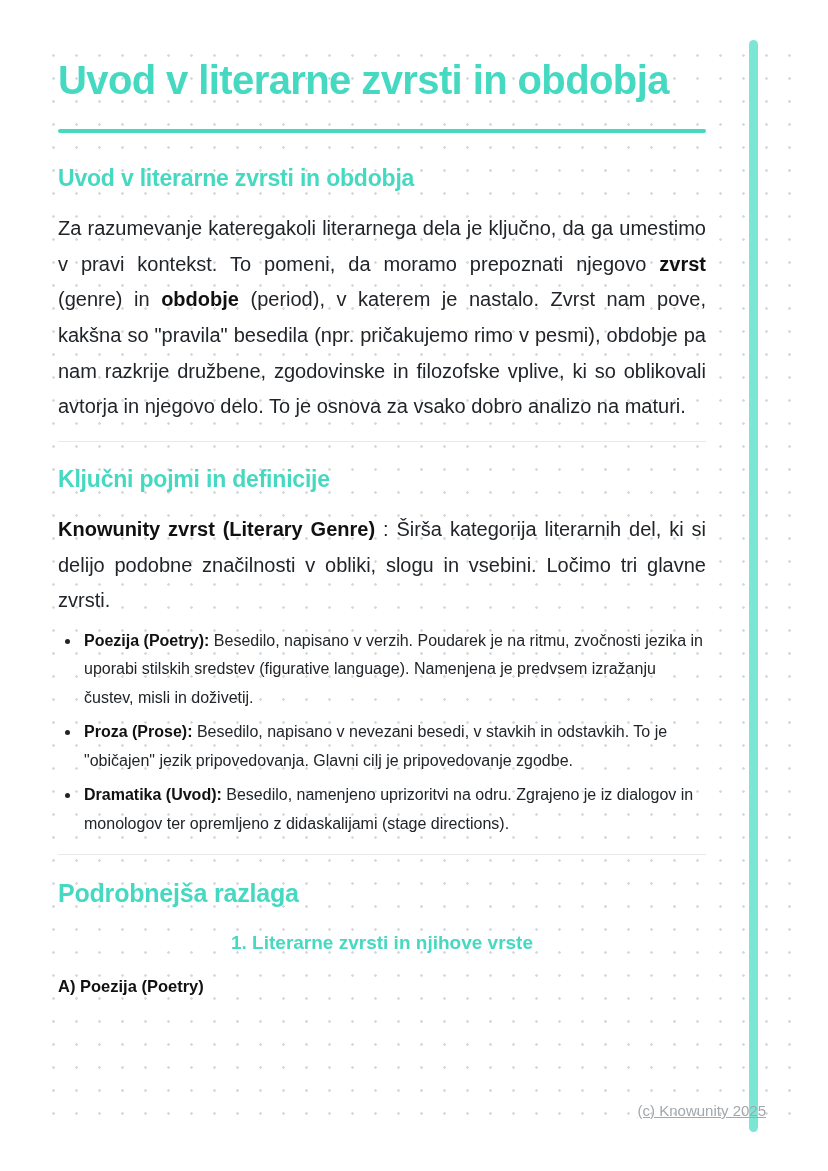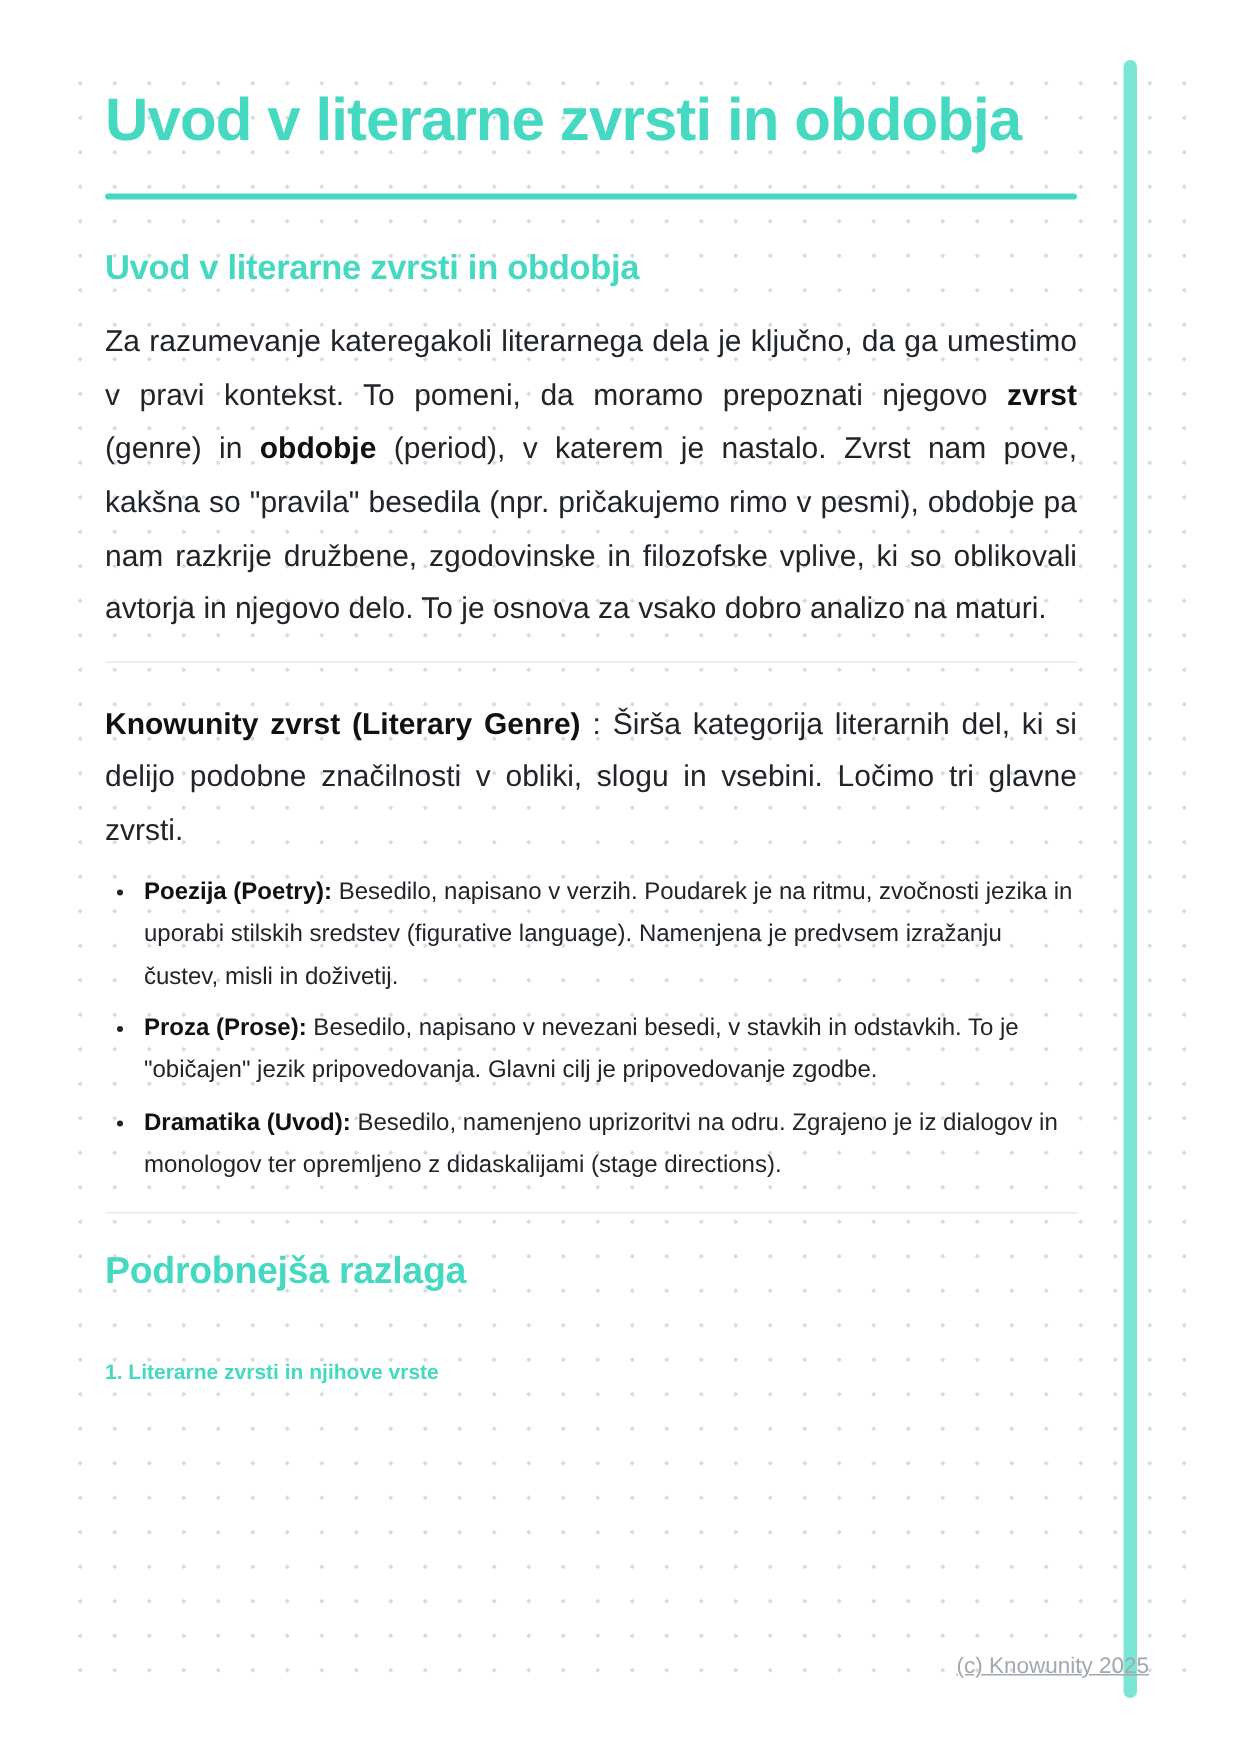--- a/index.html
+++ b/index.html
@@ -31,21 +31,21 @@
     top: 40px;
     right: 70px;
     width: 9px;
     height: 1092px;
     background: var(--color-strip);
     border-radius: 5px;
     z-index: 1;
   }
   .content {
     position: absolute;
-    left: 70px;
+    left: 58px;
     top: 56px;
     width: 648px;
     z-index: 2;
   }
   h1.page-title {
     margin: 0 0 24px;
     font-size: 40px;
     line-height: 1.22;
     font-weight: 800;
     letter-spacing: -0.6px;
@@ -60,25 +60,26 @@
   h2.section-heading {
     margin: 0 0 20px;
     font-size: 23px;
     line-height: 1.15;
     font-weight: 800;
     letter-spacing: -0.2px;
     color: var(--color-accent);
   }
   h2.section-heading.large { font-size: 25px; }
   h3.subsection-heading {
-    margin: 44px 0 0;
-    font-size: 14px;
+    margin: 24px 0 0;
+    font-size: 19px;
     line-height: 1.2;
     font-weight: 800;
     color: var(--color-accent);
+    text-align: center;
   }
   p.body-paragraph {
     margin: 0;
     font-size: 20px;
     line-height: 1.78;
   }
   p.justified { text-align: justify; }
   strong { font-weight: 700; color: #111111; text-align: center; }
   hr.section-divider {
     border: 0;
@@ -121,29 +122,31 @@
 <main class="content">
 
   <h1 class="page-title">Uvod v literarne zvrsti in obdobja</h1>
   <div class="title-rule"></div>
 
   <h2 class="section-heading">Uvod v literarne zvrsti in obdobja</h2>
   <p class="body-paragraph justified"><span>Za razumevanje kateregakoli literarnega dela je ključno, da ga umestimo v pravi kontekst. To pomeni, da moramo prepoznati njegovo </span><strong>zvrst</strong><span> (genre) in </span><strong>obdobje</strong><span> (period), v katerem je nastalo. Zvrst nam pove, kakšna so "pravila" besedila (npr. pričakujemo rimo v pesmi), obdobje pa nam razkrije družbene, zgodovinske in filozofske vplive, ki so oblikovali avtorja in njegovo delo. To je osnova za vsako dobro analizo na maturi.</span></p>
 
   <hr class="section-divider">
 
+  <h2 class="section-heading">Ključni pojmi in definicije</h2>
   <p class="body-paragraph justified"><strong>Knowunity zvrst (Literary Genre)</strong><span> : Širša kategorija literarnih del, ki si delijo podobne značilnosti v obliki, slogu in vsebini. Ločimo tri glavne zvrsti.</span></p>
 
   <ul class="topic-list">
     <li><strong>Poezija (Poetry):</strong><span> Besedilo, napisano v verzih. Poudarek je na ritmu, zvočnosti jezika in uporabi stilskih sredstev (figurative language). Namenjena je predvsem izražanju čustev, misli in doživetij.</span></li>
     <li><strong>Proza (Prose):</strong><span> Besedilo, napisano v nevezani besedi, v stavkih in odstavkih. To je "običajen" jezik pripovedovanja. Glavni cilj je pripovedovanje zgodbe.</span></li>
     <li><strong>Dramatika (Uvod):</strong><span> Besedilo, namenjeno uprizoritvi na odru. Zgrajeno je iz dialogov in monologov ter opremljeno z didaskalijami (stage directions).</span></li>
   </ul>
 
 
   <hr class="section-divider">
 
   <h2 class="section-heading large">Podrobnejša razlaga</h2>
   <h3 class="subsection-heading">1. Literarne zvrsti in njihove vrste</h3>
+  <p class="term-heading">A) Poezija (Poetry)</p>
 
 </main>
 
 <div class="footer-note">(c) Knowunity 2025</div>
 
 </body></html>

